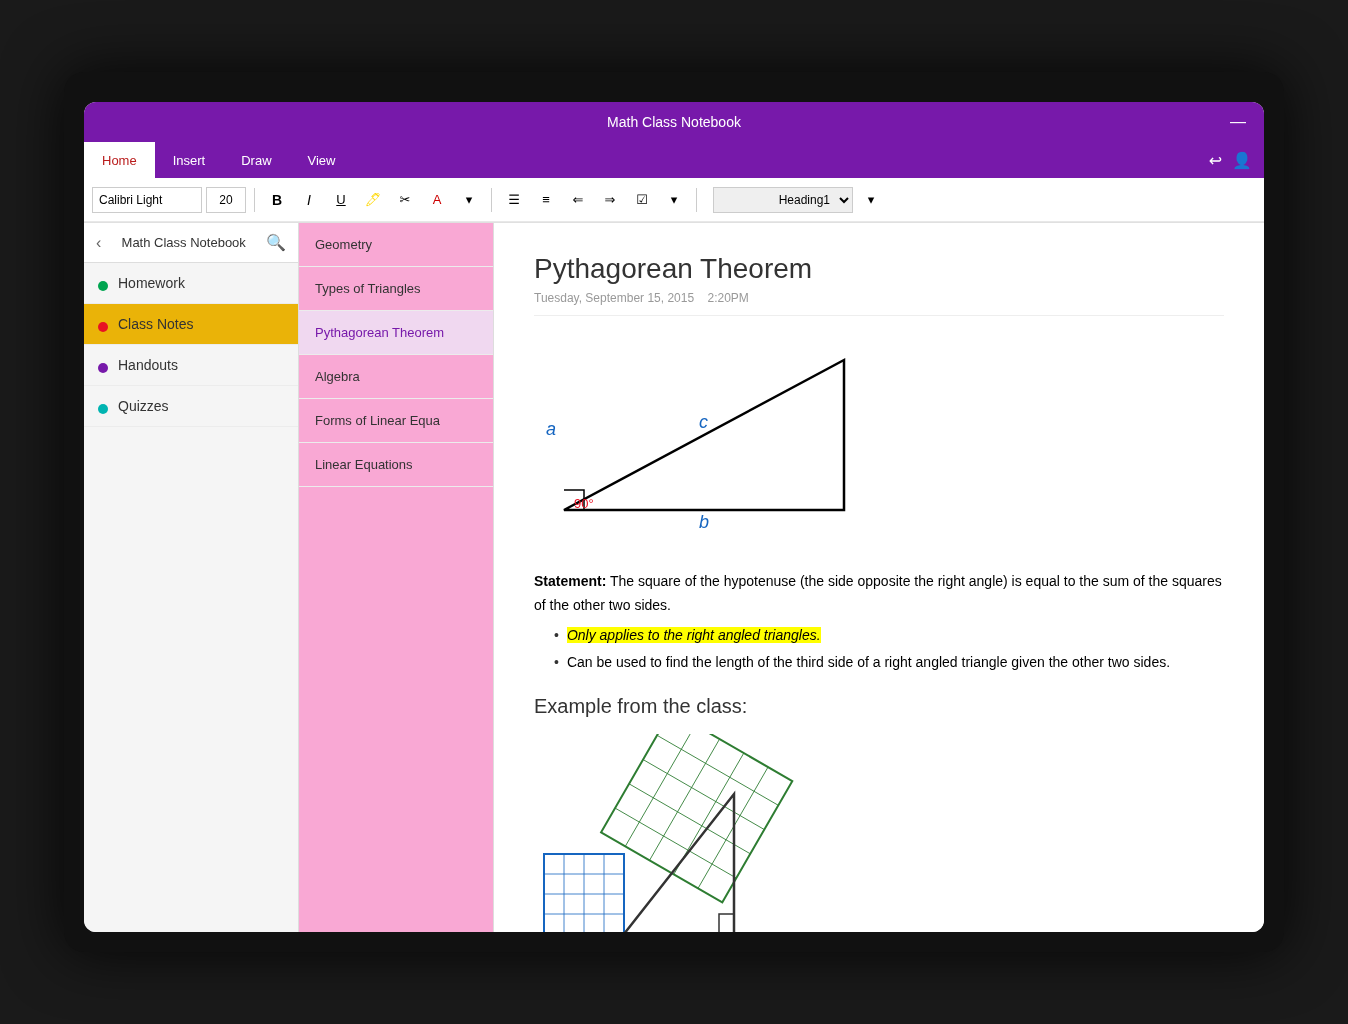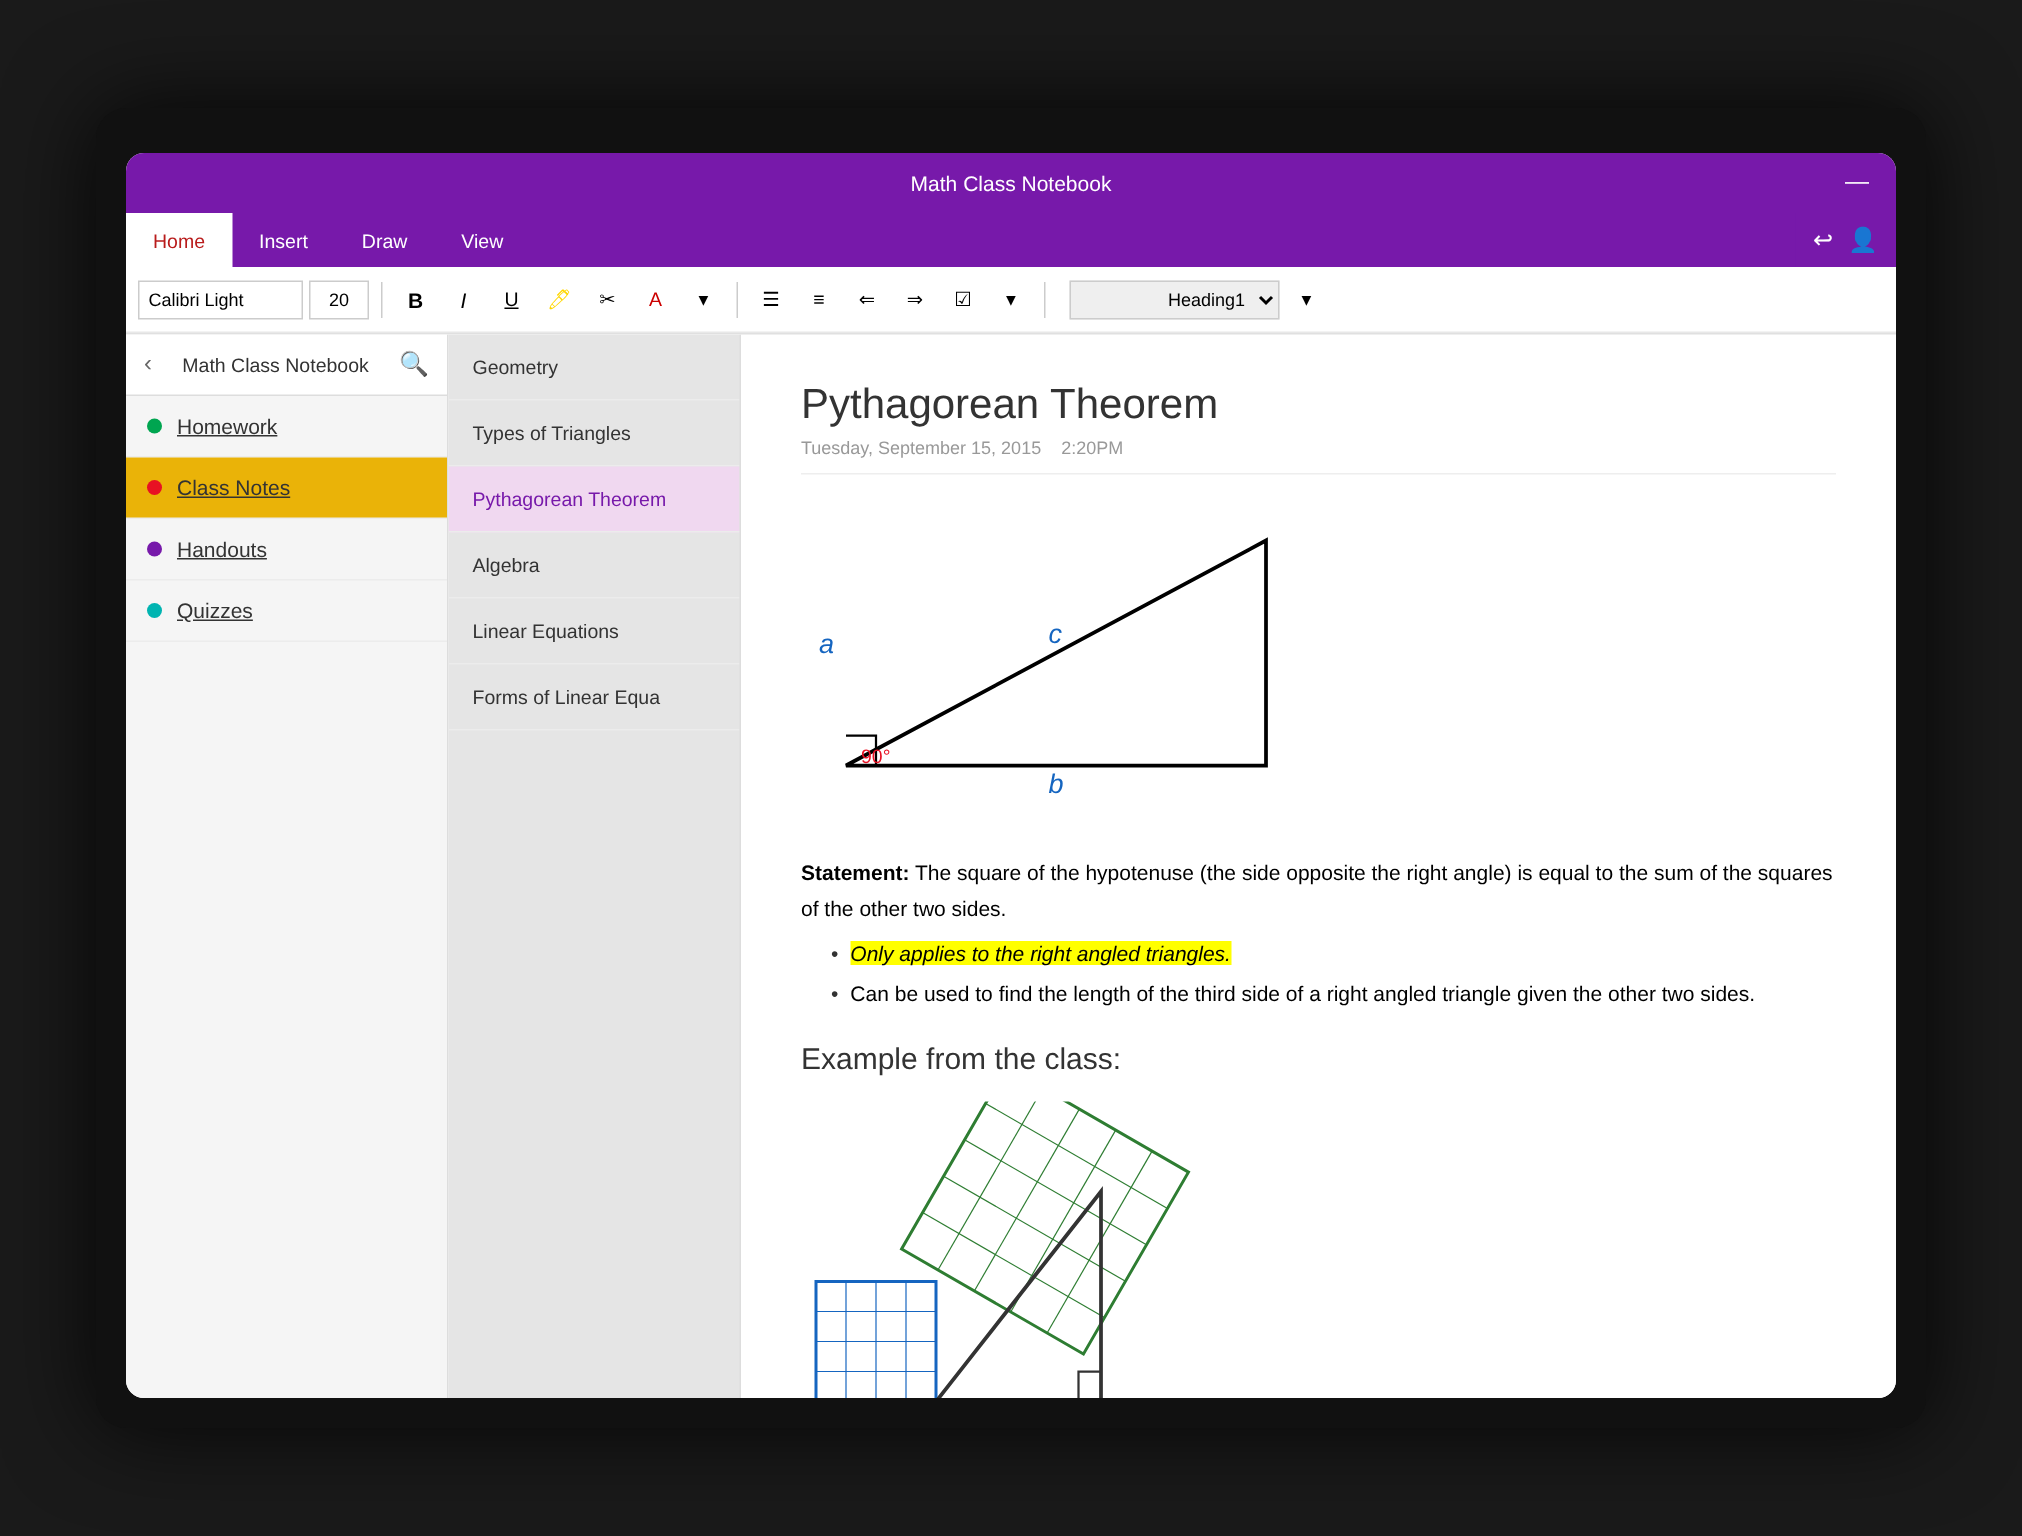--- a/index.html
+++ b/index.html
@@ -174,41 +174,40 @@
       font-size: 16px;
       cursor: pointer;
     }
     .sections-search {
       color: #666;
       font-size: 16px;
       cursor: pointer;
     }
     .section-item {
       display: flex;
-      align-items: center;
+      align-items: flex-end;
       padding: 12px 14px;
       cursor: pointer;
       font-size: 14px;
       color: #333;
       border-bottom: 1px solid #ececec;
       gap: 10px;
-      text-decoration: underline;
     }
     .section-item.active { background: #eab308; }
     .section-dot {
       width: 10px;
       height: 10px;
       border-radius: 50%;
       flex-shrink: 0;
     }
 
     
     .pages-panel {
       width: 195px;
-      background: #e5e5e5;
+      background: #f9a8d4;
       border-right: 1px solid #ddd;
       flex-shrink: 0;
       overflow-y: auto;
     }
     .page-item {
       padding: 14px 16px;
       cursor: pointer;
       font-size: 13px;
       color: #333;
       border-bottom: 1px solid #ececec;
@@ -374,22 +373,22 @@
           <div class="section-dot" style="background:#00B4B1;"></div>
           <span>Quizzes</span>
         </div>
       </div>
 
       <div class="pages-panel">
         <div class="page-item">Geometry</div>
         <div class="page-item">Types of Triangles</div>
         <div class="page-item active">Pythagorean Theorem</div>
         <div class="page-item">Algebra</div>
+        <div class="page-item">Forms of Linear Equa</div>
         <div class="page-item">Linear Equations</div>
-        <div class="page-item">Forms of Linear Equa</div>
       </div>
 
       <div class="note-content">
         <h1 class="note-title">Pythagorean Theorem</h1>
         <div class="note-date">
           <span>Tuesday, September 15, 2015</span>&nbsp;&nbsp;&nbsp;
           <span>2:20PM</span>
         </div>
 
         <div class="diagram-area">

